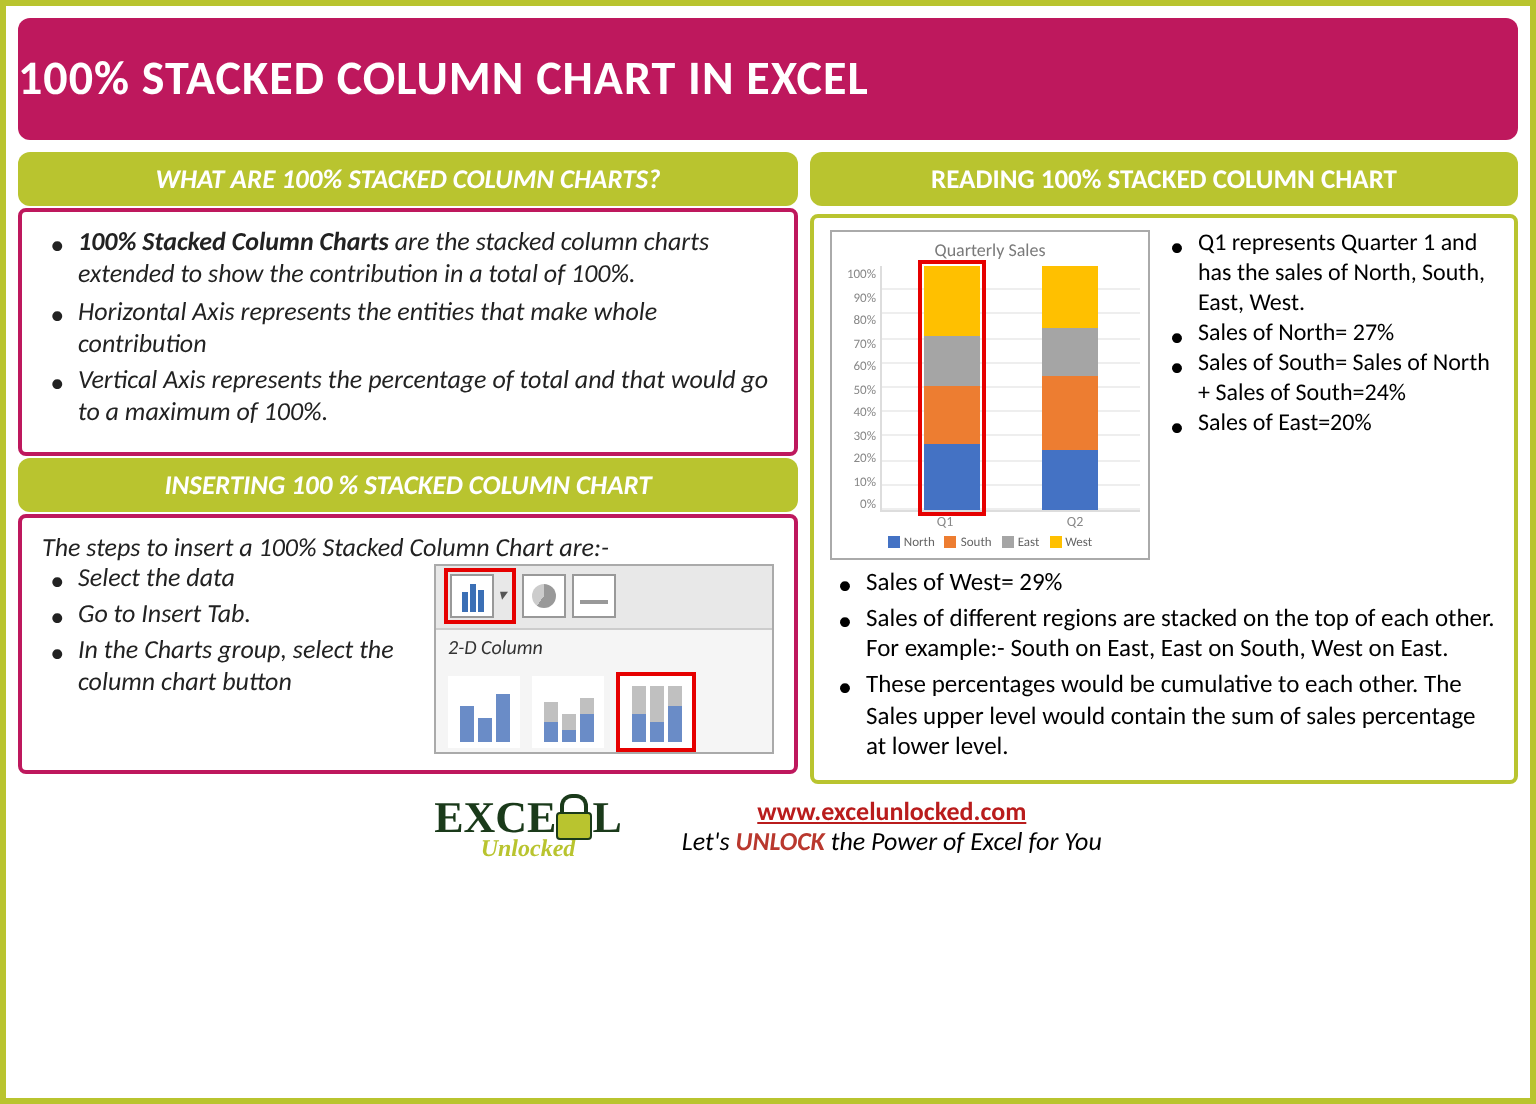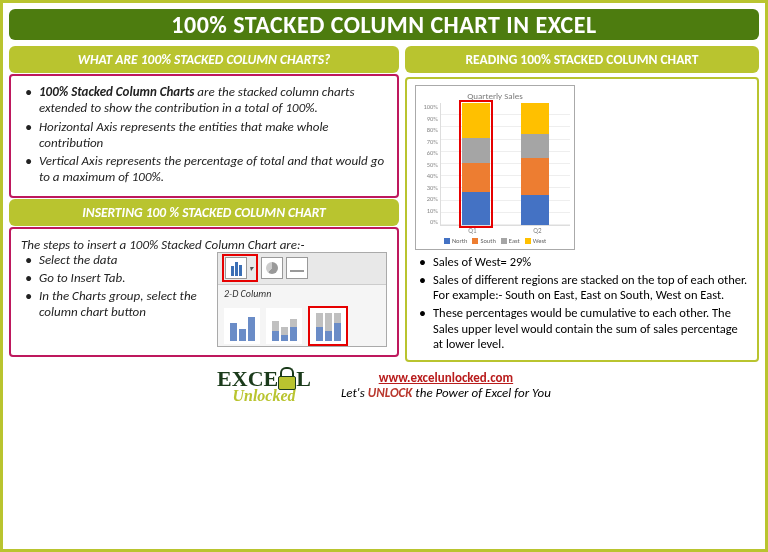--- a/index.html
+++ b/index.html
@@ -6,26 +6,25 @@
   body {
     width: 768px;
     height: 552px;
     font-family: Calibri, Arial, sans-serif;
     background: #fff;
     padding: 6px;
     border: 3px solid #b9c42f;
     position: relative;
   }
   .title-banner {
-    background: #4d7c0f;
+    background: #be185d;
     color: #fff;
-    text-align: center;
     font-weight: bold;
     font-size: 24px;
-    padding: 1px 0;
+    padding: 16px 0;
     border-radius: 6px;
     margin-bottom: 6px;
     letter-spacing: 0.5px;
   }
   .columns {
     display: flex;
     gap: 6px;
   }
   .col-left { flex: 0 0 390px; display: flex; flex-direction: column; gap: 1px; font-style: italic;}
   .col-right { flex: 1; display: flex; flex-direction: column; gap: 4px;}
@@ -101,21 +100,21 @@
   .xlabels { display:flex; justify-content:space-around; font-size:7px; color:#888; padding-left:20px;}
   .legend { display:flex; justify-content:center; gap:5px; font-size:6.5px; color:#666; margin-top:2px; flex-wrap:wrap;}
   .legend span { display:flex; align-items:center; gap:2px;}
   .sw { width:6px; height:6px; display:inline-block;}
 
   .right-bullets { flex:1; font-size:12px; }
   .right-bullets ul li { margin-bottom: 0px; }
 
   .bottom-row { display:flex; align-items:center; justify-content:center; gap:30px; margin-top:6px;}
   .logo { font-family: 'Times New Roman', serif; font-size:22px; font-weight:bold; color:#1a3a1a; position:relative; line-height:0.9;}
-  .logo .sub { font-size:16px; color:#b9c42f; font-style:italic; display:block; text-align:center;}
+  .logo .sub { font-size:12px; color:#b9c42f; font-style:italic; display:block; text-align:center;}
   .padlock { display:inline-block; width:18px; height:18px; position:relative; top:3px;}
   .padlock::before { content:""; position:absolute; width:10px; height:8px; border:2px solid #1a3a1a; border-bottom:none; border-radius:6px 6px 0 0; left:2px; top:-4px;}
   .padlock::after { content:""; position:absolute; width:16px; height:12px; background:#b9c42f; border:1px solid #1a3a1a; top:5px; left:0; border-radius:2px;}
   .tagline { text-align:center; font-size:13px;}
   .tagline a { color:#b91c1c; text-decoration:underline; font-weight:bold;}
   .tagline .unl { color:#b9382e; font-weight:bold;}
 </style>
 </head>
 <body>
 
@@ -260,20 +259,28 @@
               <span>Q1</span>
               <span>Q2</span>
             </div>
           <div class="legend" id="legend">
               <span><span class="sw" style="background: rgb(68, 114, 196);"></span>North</span>
               <span><span class="sw" style="background: rgb(237, 125, 49);"></span>South</span>
               <span><span class="sw" style="background: rgb(165, 165, 165);"></span>East</span>
               <span><span class="sw" style="background: rgb(255, 192, 0);"></span>West</span>
             </div>
         </div>
+        <div class="right-bullets">
+          <ul>
+            <li>Q1 represents Quarter 1 and has the sales of North, South, East, West.</li>
+            <li>Sales of North= 27%</li>
+            <li>Sales of South= Sales of North + Sales of South=24%</li>
+            <li>Sales of East=20%</li>
+          </ul>
+        </div>
       </div>
       <ul>
         <li>Sales of West= 29%</li>
         <li>Sales of different regions are stacked on the top of each other. For example:-  South on East, East on South, West on East.</li>
         <li>These percentages would be cumulative to each other. The Sales upper level would contain the sum of sales percentage at lower level.</li>
       </ul>
     </div>
   </div>
 </div>
 

